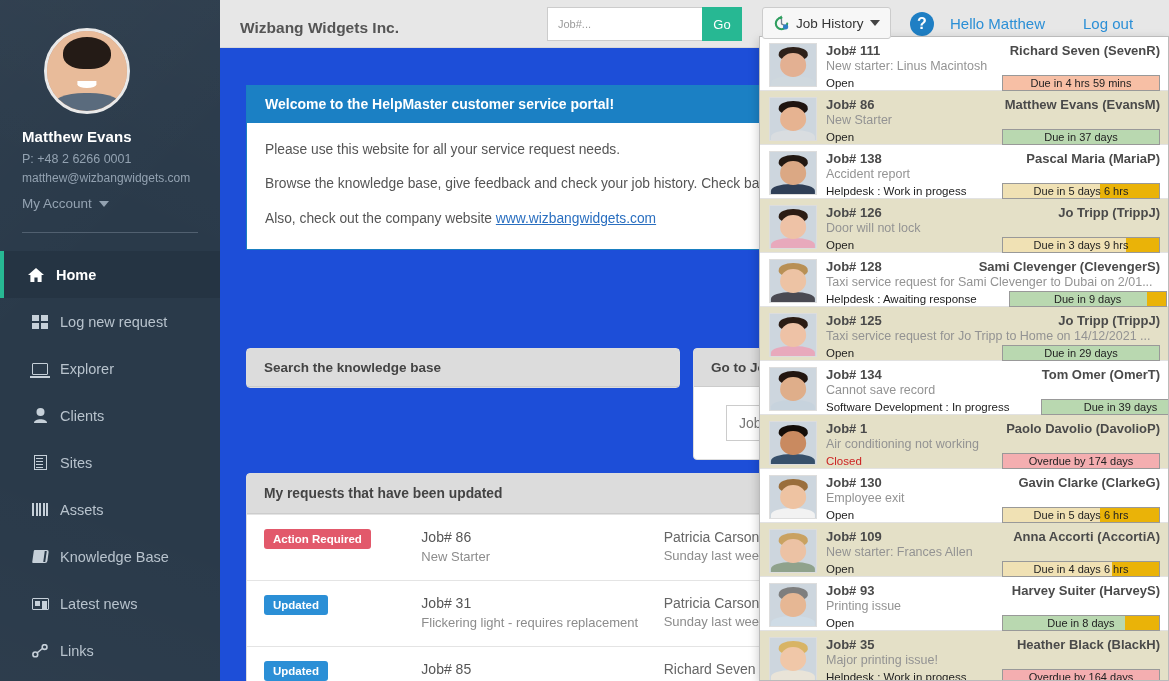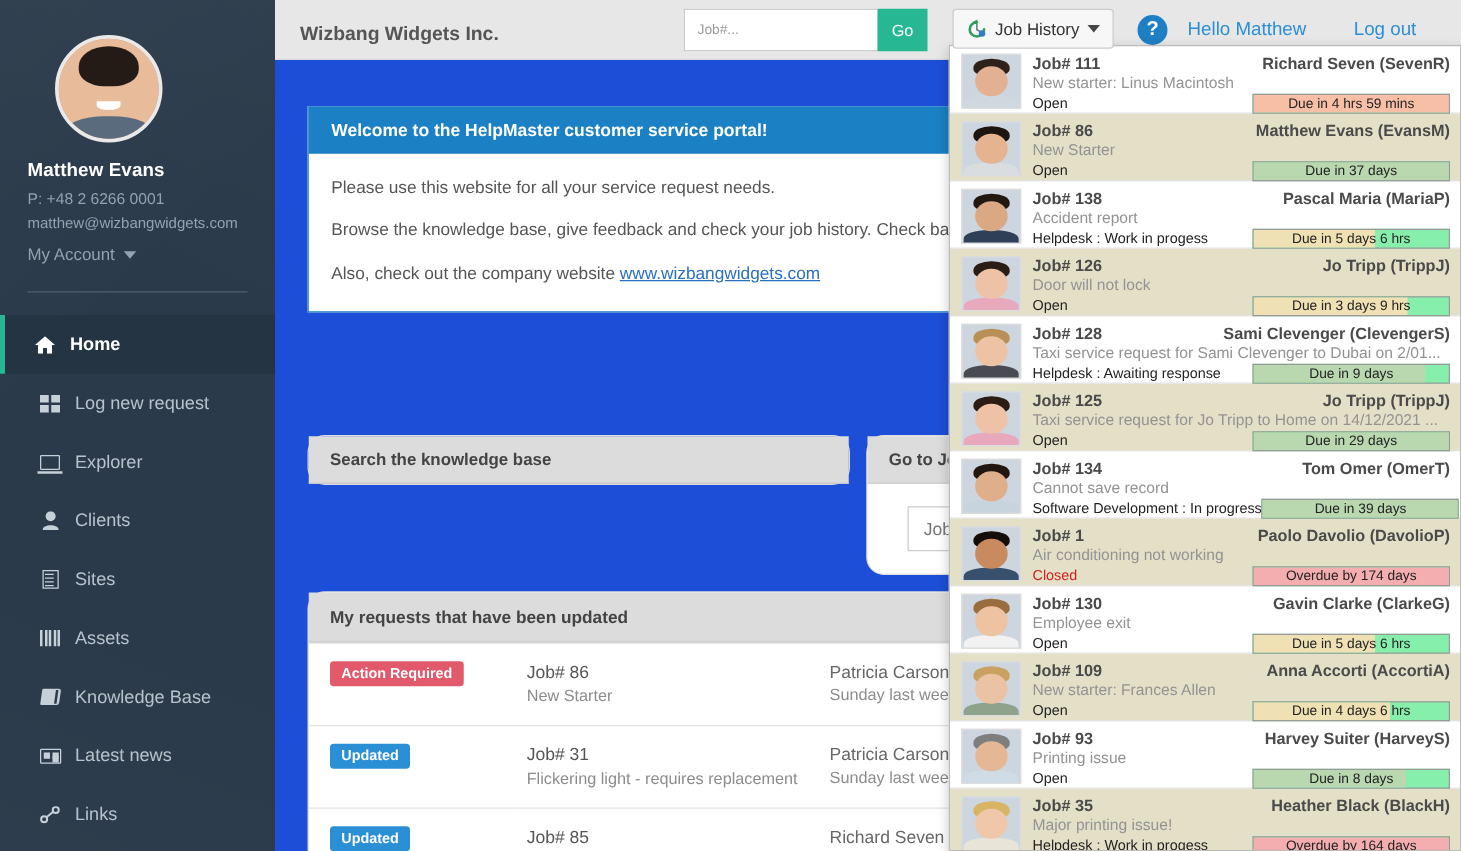--- a/index.html
+++ b/index.html
@@ -145,21 +145,21 @@
     position: absolute; left: 863px; top: 15px;
     font-size: 15px; color: #2b8fd6; cursor: pointer;
   }
 
   
   .main {
     position: absolute; left: 220px; top: 48px;
     width: 976px; height: 633px;
     background: #1d4ed8; overflow: hidden;
   }
-  .panel { background: #fff; border: 1px solid #ddd; border-radius: 14px; }
+  .panel { background: #fff; border: 1px solid #ddd; border-radius: 4px; }
 
   .welcome {
     position: absolute; left: 26px; top: 37px;
     width: 812px;
     border: 1px solid #1a7fc1; border-top: none;
     background: #fff;
   }
   .welcome-head {
     background: #1b80c4; color: #fff; font-weight: bold;
     font-size: 14px; padding: 11px 18px;
@@ -261,21 +261,21 @@
   .dd-client { font-size: 13px; font-weight: bold; color: #4a4a4a; white-space: nowrap; }
   .dd-desc {
     font-size: 12.5px; color: #939393; margin-top: 1px;
     white-space: nowrap; overflow: hidden; text-overflow: ellipsis;
   }
   .dd-bot { display: flex; justify-content: space-between; align-items: center; margin-top: 2px; }
   .dd-status { font-size: 11.5px; color: #222; white-space: nowrap; }
   .dd-status.closed { color: #cc2222; }
   .sla {
     position: relative; width: 158px; height: 16px;
-    border: 1px solid #999; background: #86efac; flex: 0 0 158px;
+    border: 1px solid #999; background: #eab308; flex: 0 0 158px; margin-left: 32px;
   }
   .sla-fill { position: absolute; left: 0; top: 0; bottom: 0; }
   .sla-label {
     position: absolute; inset: 0; display: flex;
     align-items: center; justify-content: center;
     font-size: 11px; color: #222; white-space: nowrap;
   }
 </style>
 </head>
 <body>

